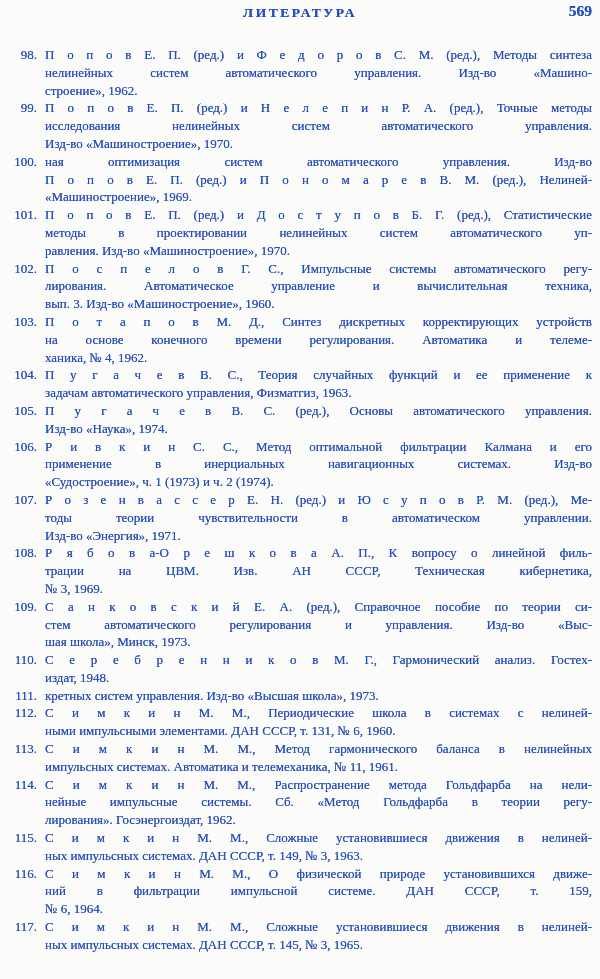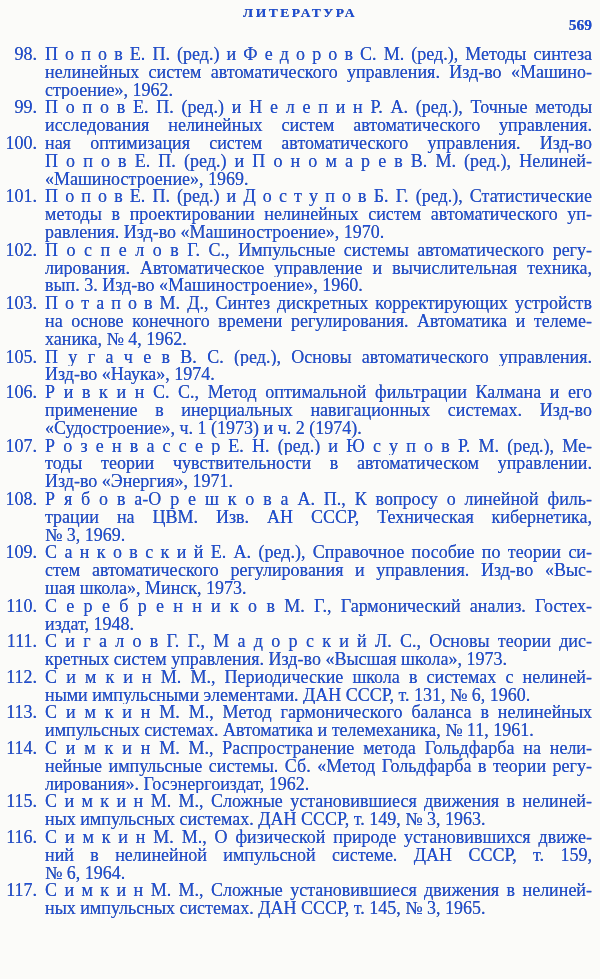--- a/index.html
+++ b/index.html
@@ -31,33 +31,33 @@
     right: 0;
     top: 3px;
     text-align: center;
     font-size: 13.5px;
     font-weight: bold;
     letter-spacing: 2.5px;
   }
   .pagenum {
     position: absolute;
     right: 8px;
-    top: 14px;
+    top: 0;
     font-size: 15.5px;
     font-weight: bold;
   }
   ol.entries {
     position: absolute;
     top: 46px;
     left: 0;
     width: 592px;
     margin: 0;
     padding: 0;
     list-style: none;
-    font-size: 18px;
+    font-size: 13px;
     line-height: 17.8px;
   }
   li.entry {
     position: relative;
     padding-left: 45px;
   }
   .num {
     position: absolute;
     left: 0;
     top: 0;
@@ -92,20 +92,21 @@
           <div class="ln">П о п о в  Е. П. (ред.) и Ф е д о р о в  С. М. (ред.), Методы синтеза</div>
           <div class="ln">нелинейных систем автоматического управления. Изд-во «Машино-</div>
           <div class="ln last">строение», 1962.</div>
         </div>
       </li>
       <li class="entry">
         <span class="num">99.</span>
         <div class="body">
           <div class="ln">П о п о в  Е. П. (ред.) и Н е л е п и н  Р. А. (ред.), Точные методы</div>
           <div class="ln">исследования нелинейных систем автоматического управления.</div>
+          <div class="ln last">Изд-во «Машиностроение», 1970.</div>
         </div>
       </li>
       <li class="entry">
         <span class="num">100.</span>
         <div class="body">
           <div class="ln">ная оптимизация систем автоматического управления. Изд-во</div>
           <div class="ln">П о п о в  Е. П. (ред.) и П о н о м а р е в  В. М. (ред.), Нелиней-</div>
           <div class="ln last">«Машиностроение», 1969.</div>
         </div>
       </li>
@@ -127,20 +128,27 @@
       </li>
       <li class="entry">
         <span class="num">103.</span>
         <div class="body">
           <div class="ln">П о т а п о в  М. Д., Синтез дискретных корректирующих устройств</div>
           <div class="ln">на основе конечного времени регулирования. Автоматика и телеме-</div>
           <div class="ln last">ханика, № 4, 1962.</div>
         </div>
       </li>
       <li class="entry">
+        <span class="num">104.</span>
+        <div class="body">
+          <div class="ln">П у г а ч е в  В. С., Теория случайных функций и ее применение к</div>
+          <div class="ln last">задачам автоматического управления, Физматгиз, 1963.</div>
+        </div>
+      </li>
+      <li class="entry">
         <span class="num">105.</span>
         <div class="body">
           <div class="ln">П у г а ч е в  В. С. (ред.), Основы автоматического управления.</div>
           <div class="ln last">Изд-во «Наука», 1974.</div>
         </div>
       </li>
       <li class="entry">
         <span class="num">106.</span>
         <div class="body">
           <div class="ln">Р и в к и н  С. С., Метод оптимальной фильтрации Калмана и его</div>
@@ -175,21 +183,20 @@
       <li class="entry">
         <span class="num">110.</span>
         <div class="body">
           <div class="ln">С е р е б р е н н и к о в  М. Г., Гармонический анализ. Гостех-</div>
           <div class="ln last">издат, 1948.</div>
         </div>
       </li>
       <li class="entry">
         <span class="num">111.</span>
         <div class="body">
-          <div class="ln">С и г а л о в  Г. Г.,  М а д о р с к и й  Л. С., Основы теории дис-</div>
           <div class="ln last">кретных систем управления. Изд-во «Высшая школа», 1973.</div>
         </div>
       </li>
       <li class="entry">
         <span class="num">112.</span>
         <div class="body">
           <div class="ln">С и м к и н  М. М., Периодические школа в системах с нелиней-</div>
           <div class="ln last">ными импульсными элементами. ДАН СССР, т. 131, № 6, 1960.</div>
         </div>
       </li>
@@ -212,21 +219,21 @@
         <span class="num">115.</span>
         <div class="body">
           <div class="ln">С и м к и н  М. М., Сложные установившиеся движения в нелиней-</div>
           <div class="ln last">ных импульсных системах. ДАН СССР, т. 149, № 3, 1963.</div>
         </div>
       </li>
       <li class="entry">
         <span class="num">116.</span>
         <div class="body">
           <div class="ln">С и м к и н  М. М., О физической природе установившихся движе-</div>
-          <div class="ln">ний в нелинейной импульсной системе. ДАН СССР, т. 159,</div>
+          <div class="ln">ний в фильтрации импульсной системе. ДАН СССР, т. 159,</div>
           <div class="ln last">№ 6, 1964.</div>
         </div>
       </li>
       <li class="entry">
         <span class="num">117.</span>
         <div class="body">
           <div class="ln">С и м к и н  М. М., Сложные установившиеся движения в нелиней-</div>
           <div class="ln last">ных импульсных системах. ДАН СССР, т. 145, № 3, 1965.</div>
         </div>
       </li>

